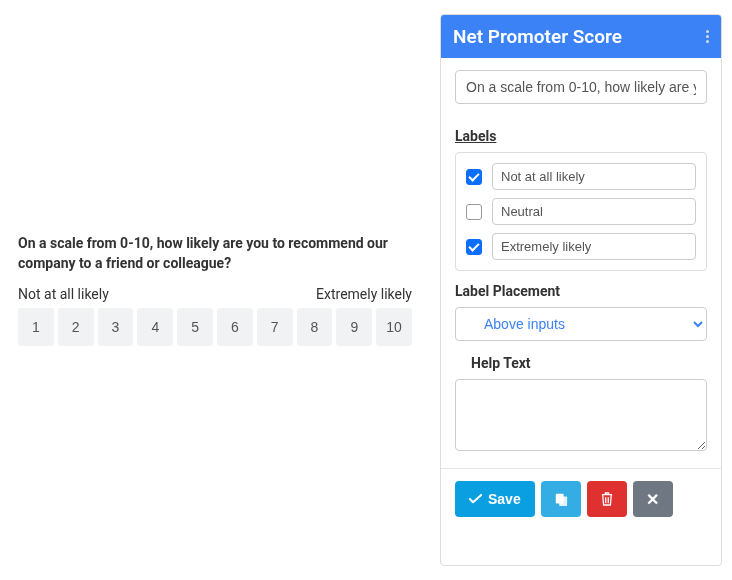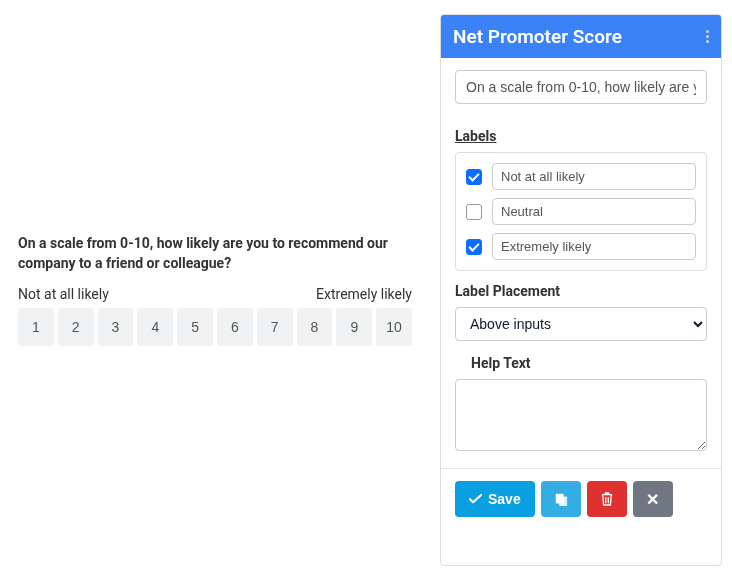--- a/index.html
+++ b/index.html
@@ -144,24 +144,24 @@
     border: 1px solid #ccc;
     border-radius: 4px;
     padding: 5px 8px;
     font-size: 13px;
     color: #555;
   }
   .select {
     width: 100%;
     border: 1px solid #ccc;
     border-radius: 4px;
-    padding: 7px 10px;
+    padding: 7px 24px;
     font-size: 14px;
     background: #fff;
-    color: #0f172a;
+    color: #3b82f6;
   }
   .textarea {
     width: 100%;
     border: 1px solid #ccc;
     border-radius: 4px;
     height: 72px;
     resize: both;
     padding: 6px;
     font-family: inherit;
   }

